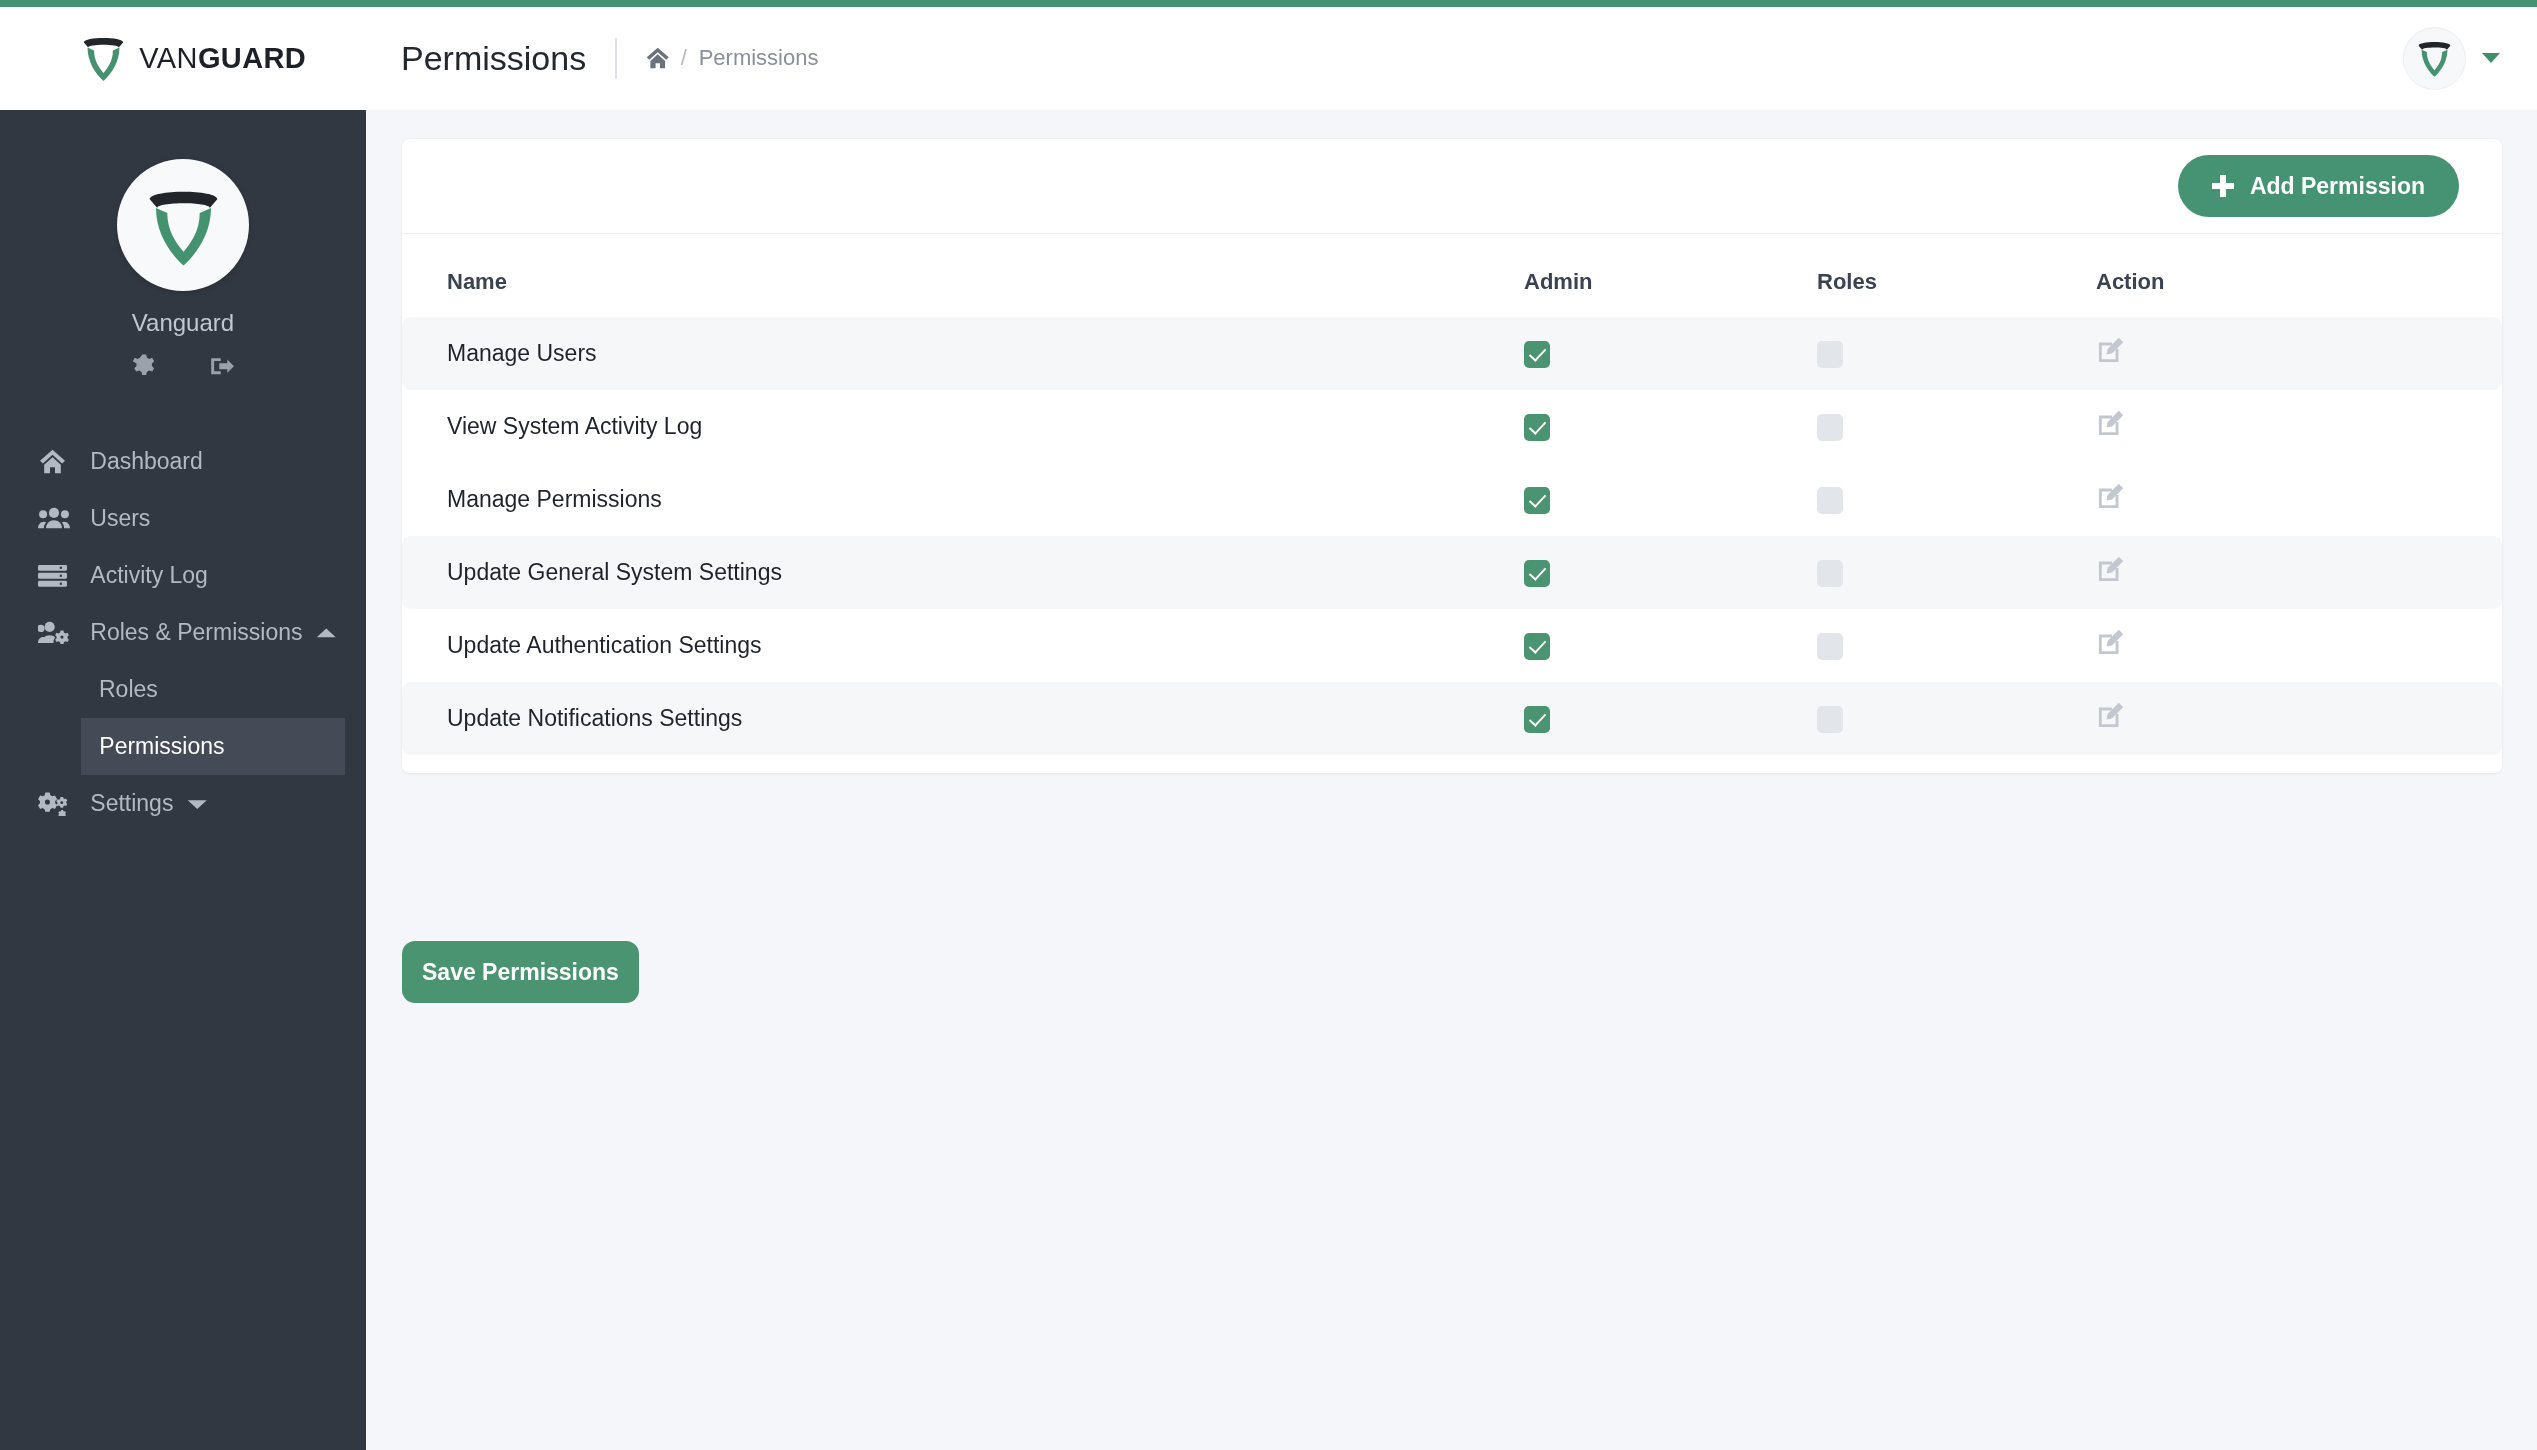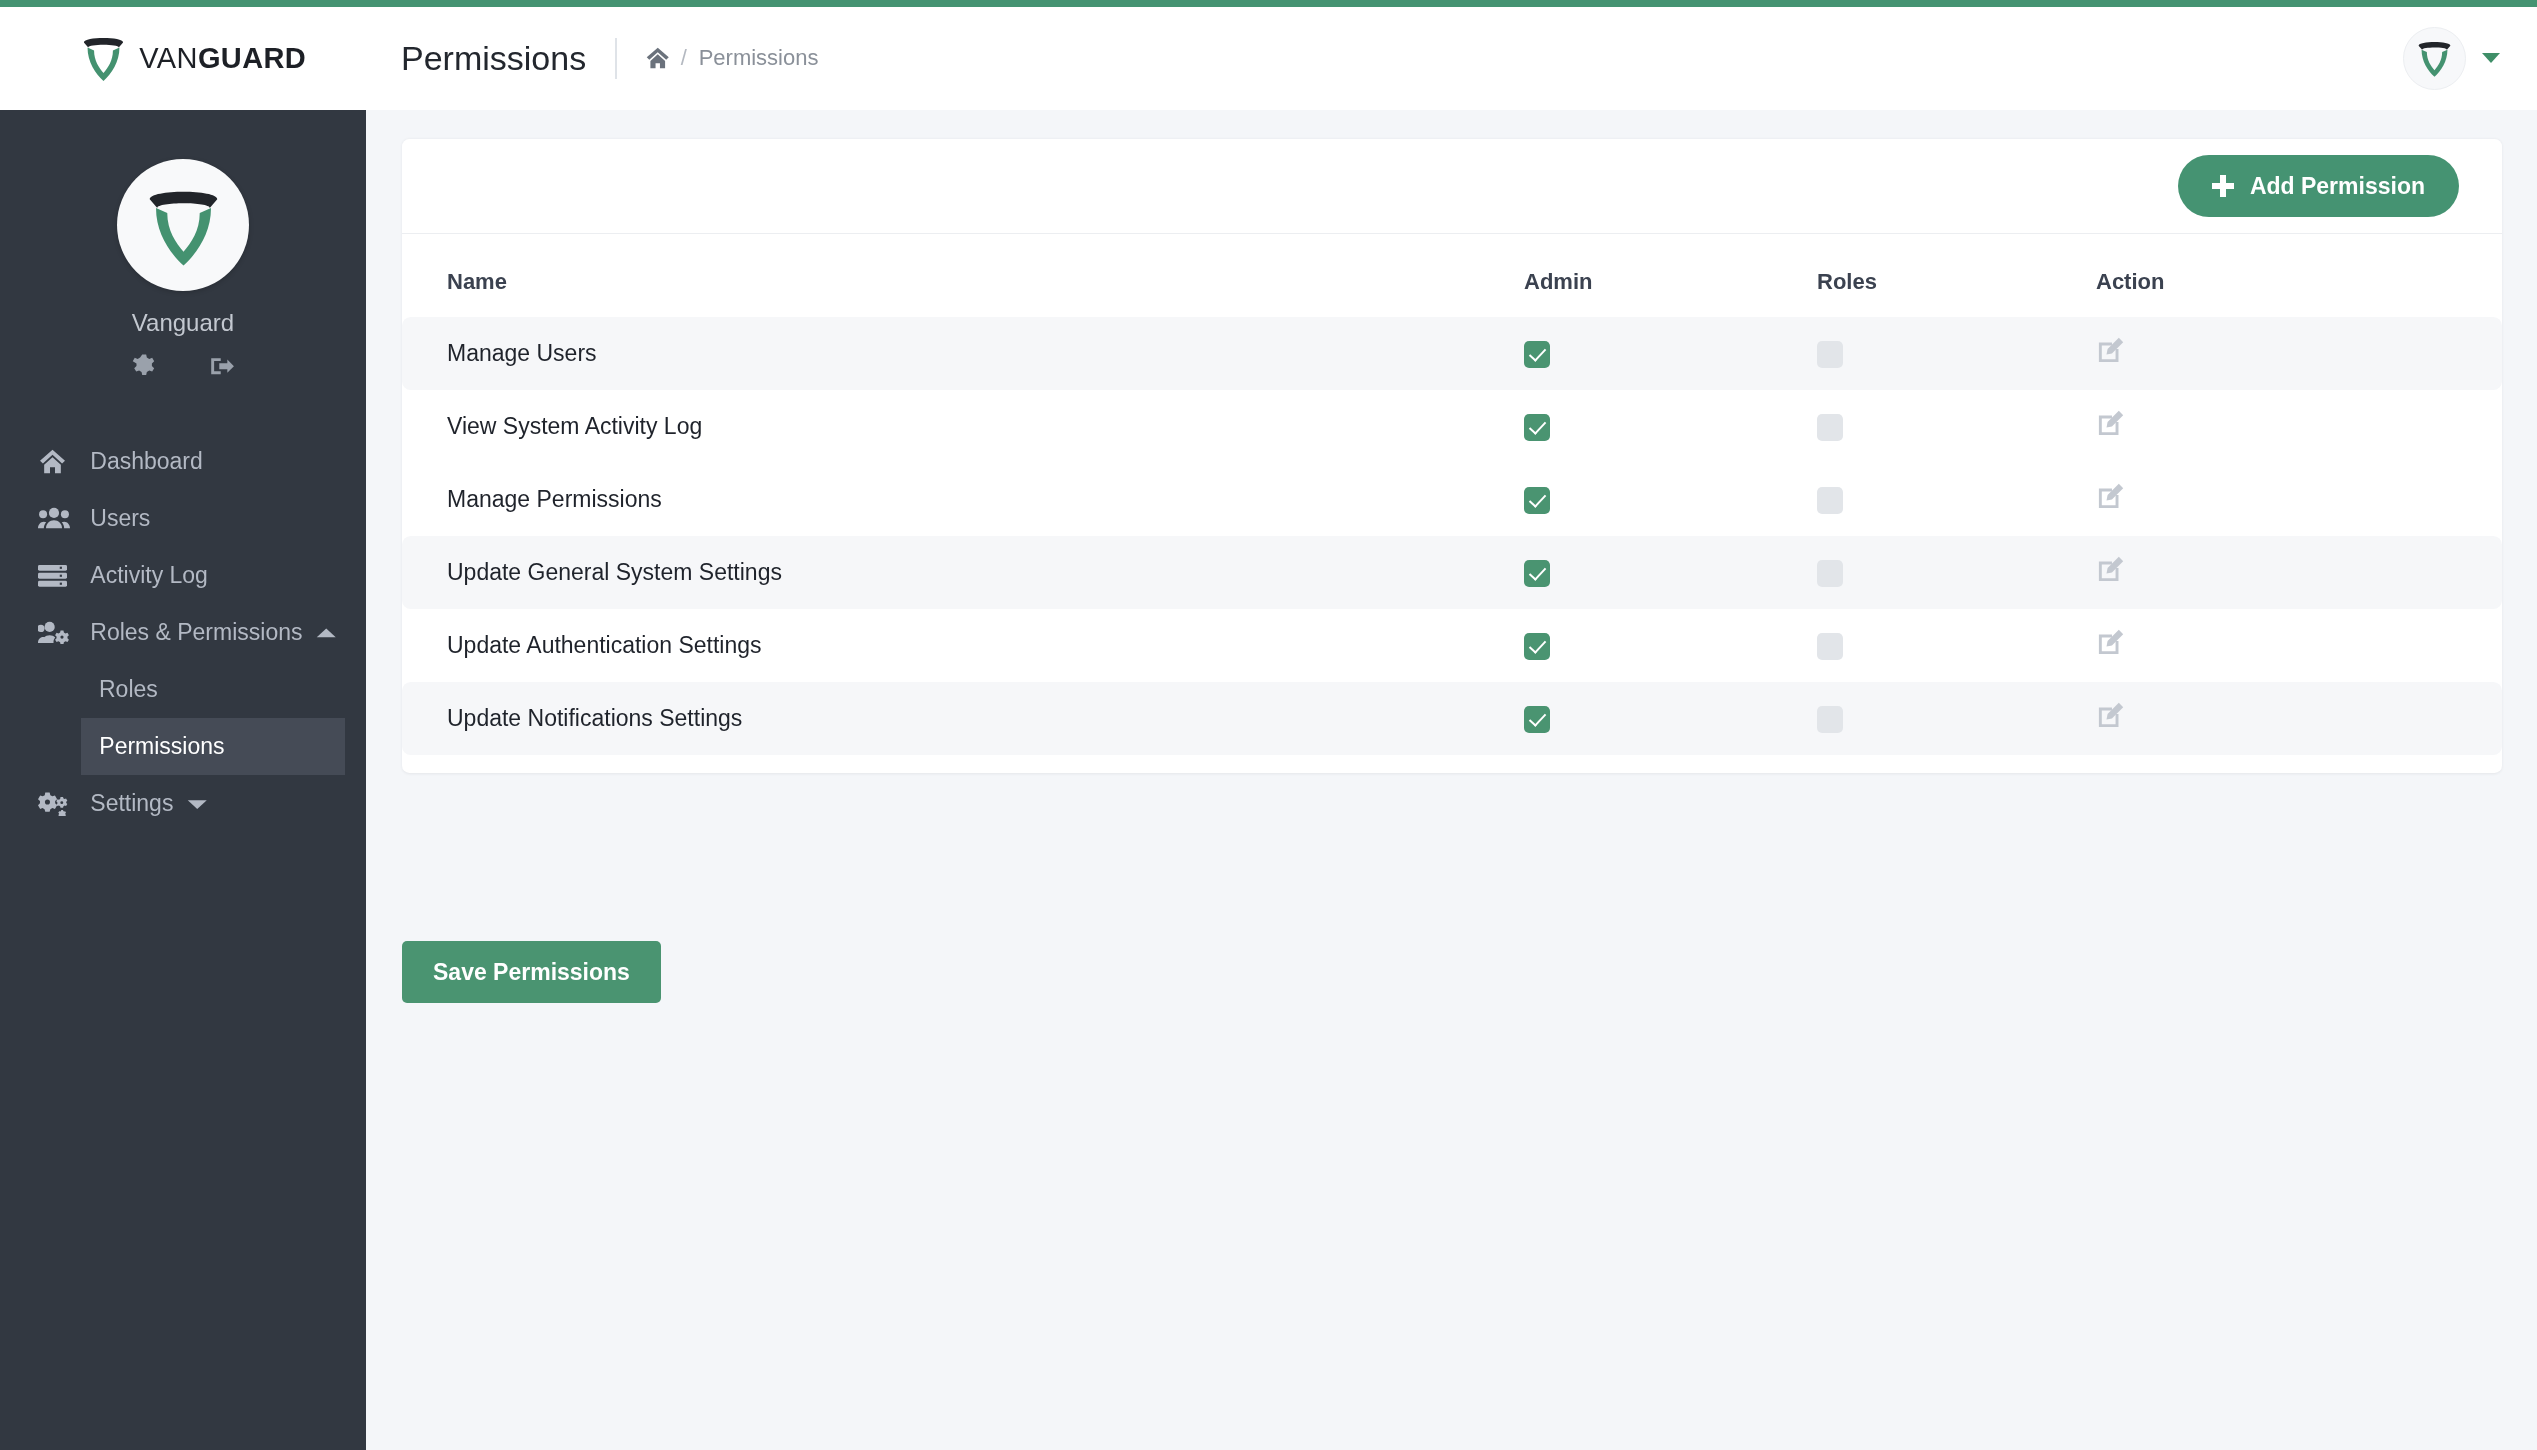--- a/index.html
+++ b/index.html
@@ -213,22 +213,22 @@
     border-width: 0 2.9px 2.9px 0;
     transform: rotate(43deg);
   }
   .cb.unchecked { background: #e2e5e9; }
 
   .edit-icon { width: 29px; height: 29px; display: block; }
 
   .btn-save {
     position: absolute; top: 832px; left: 36px;
     background: #4a9471; color: #ffffff;
-    border: none; border-radius: 5px;
-    height: 62px; padding: 0 31px;
+    border: none; border-radius: 13px;
+    height: 62px; padding: 0 20px;
     font-size: 23px; font-weight: 700;
     font-family: "Liberation Sans", sans-serif;
     cursor: pointer;
   }
 </style>
 </head>
 <body>
 
 <div class="accent-bar"></div>
 

